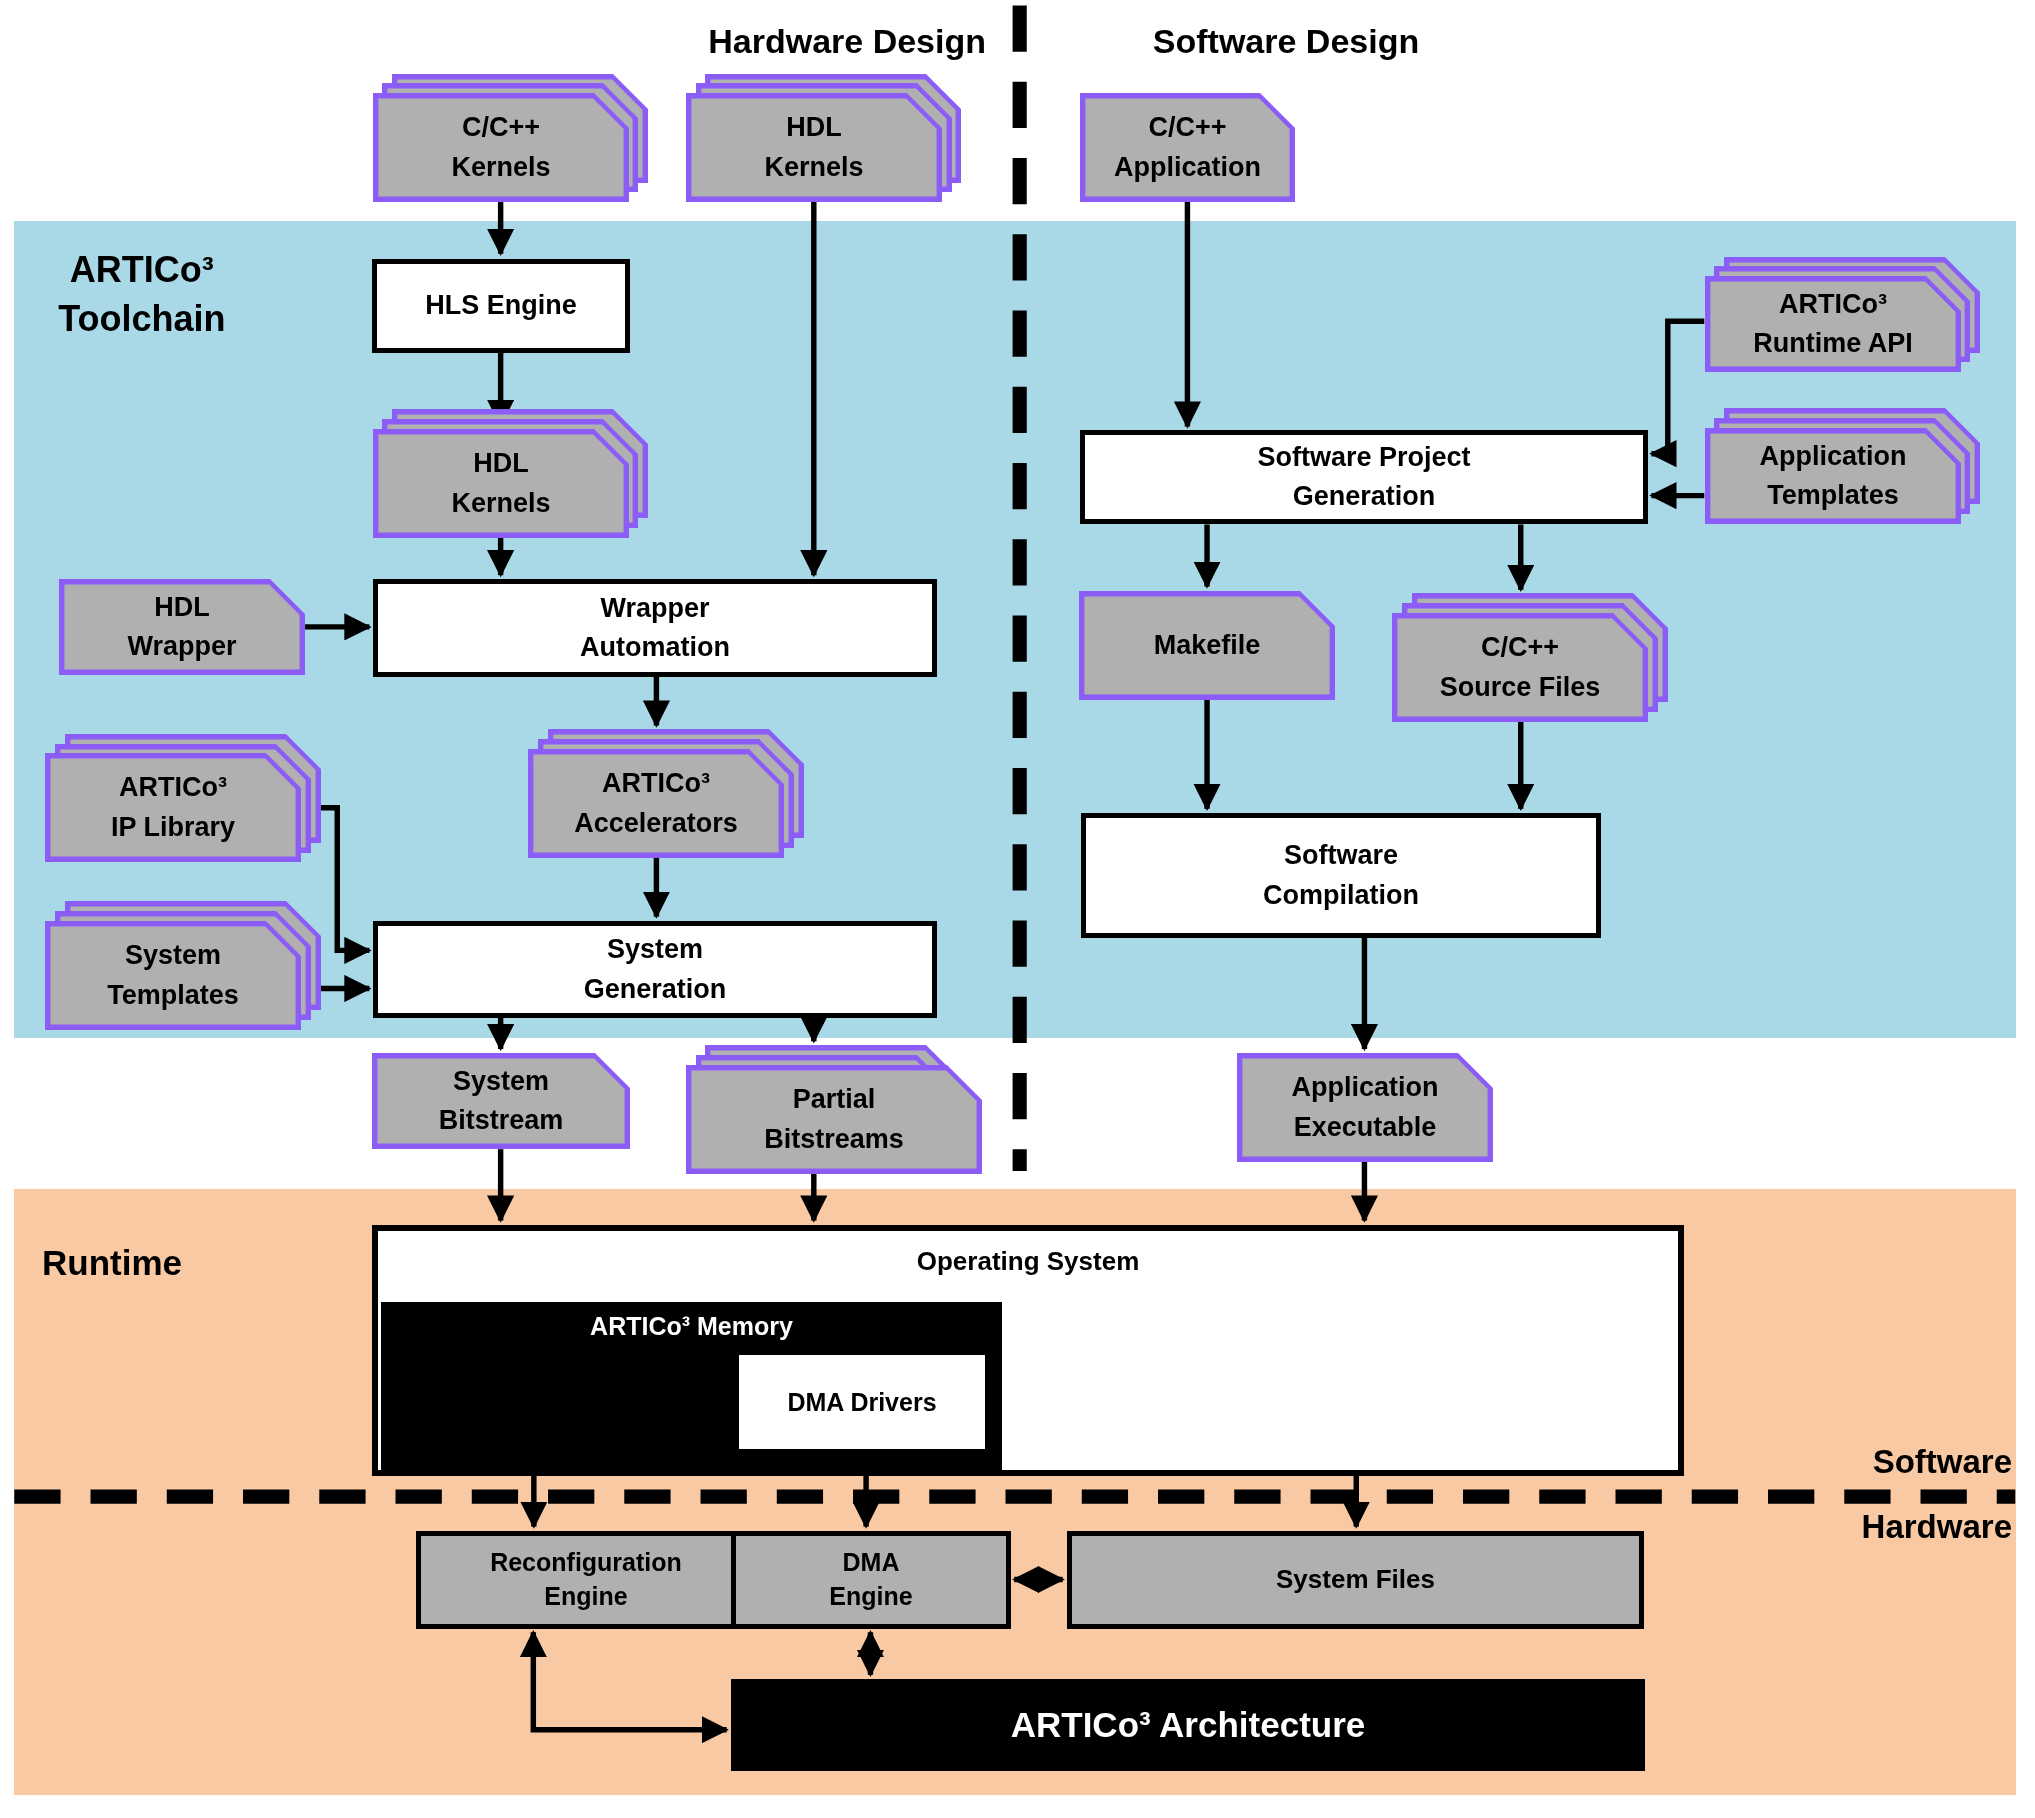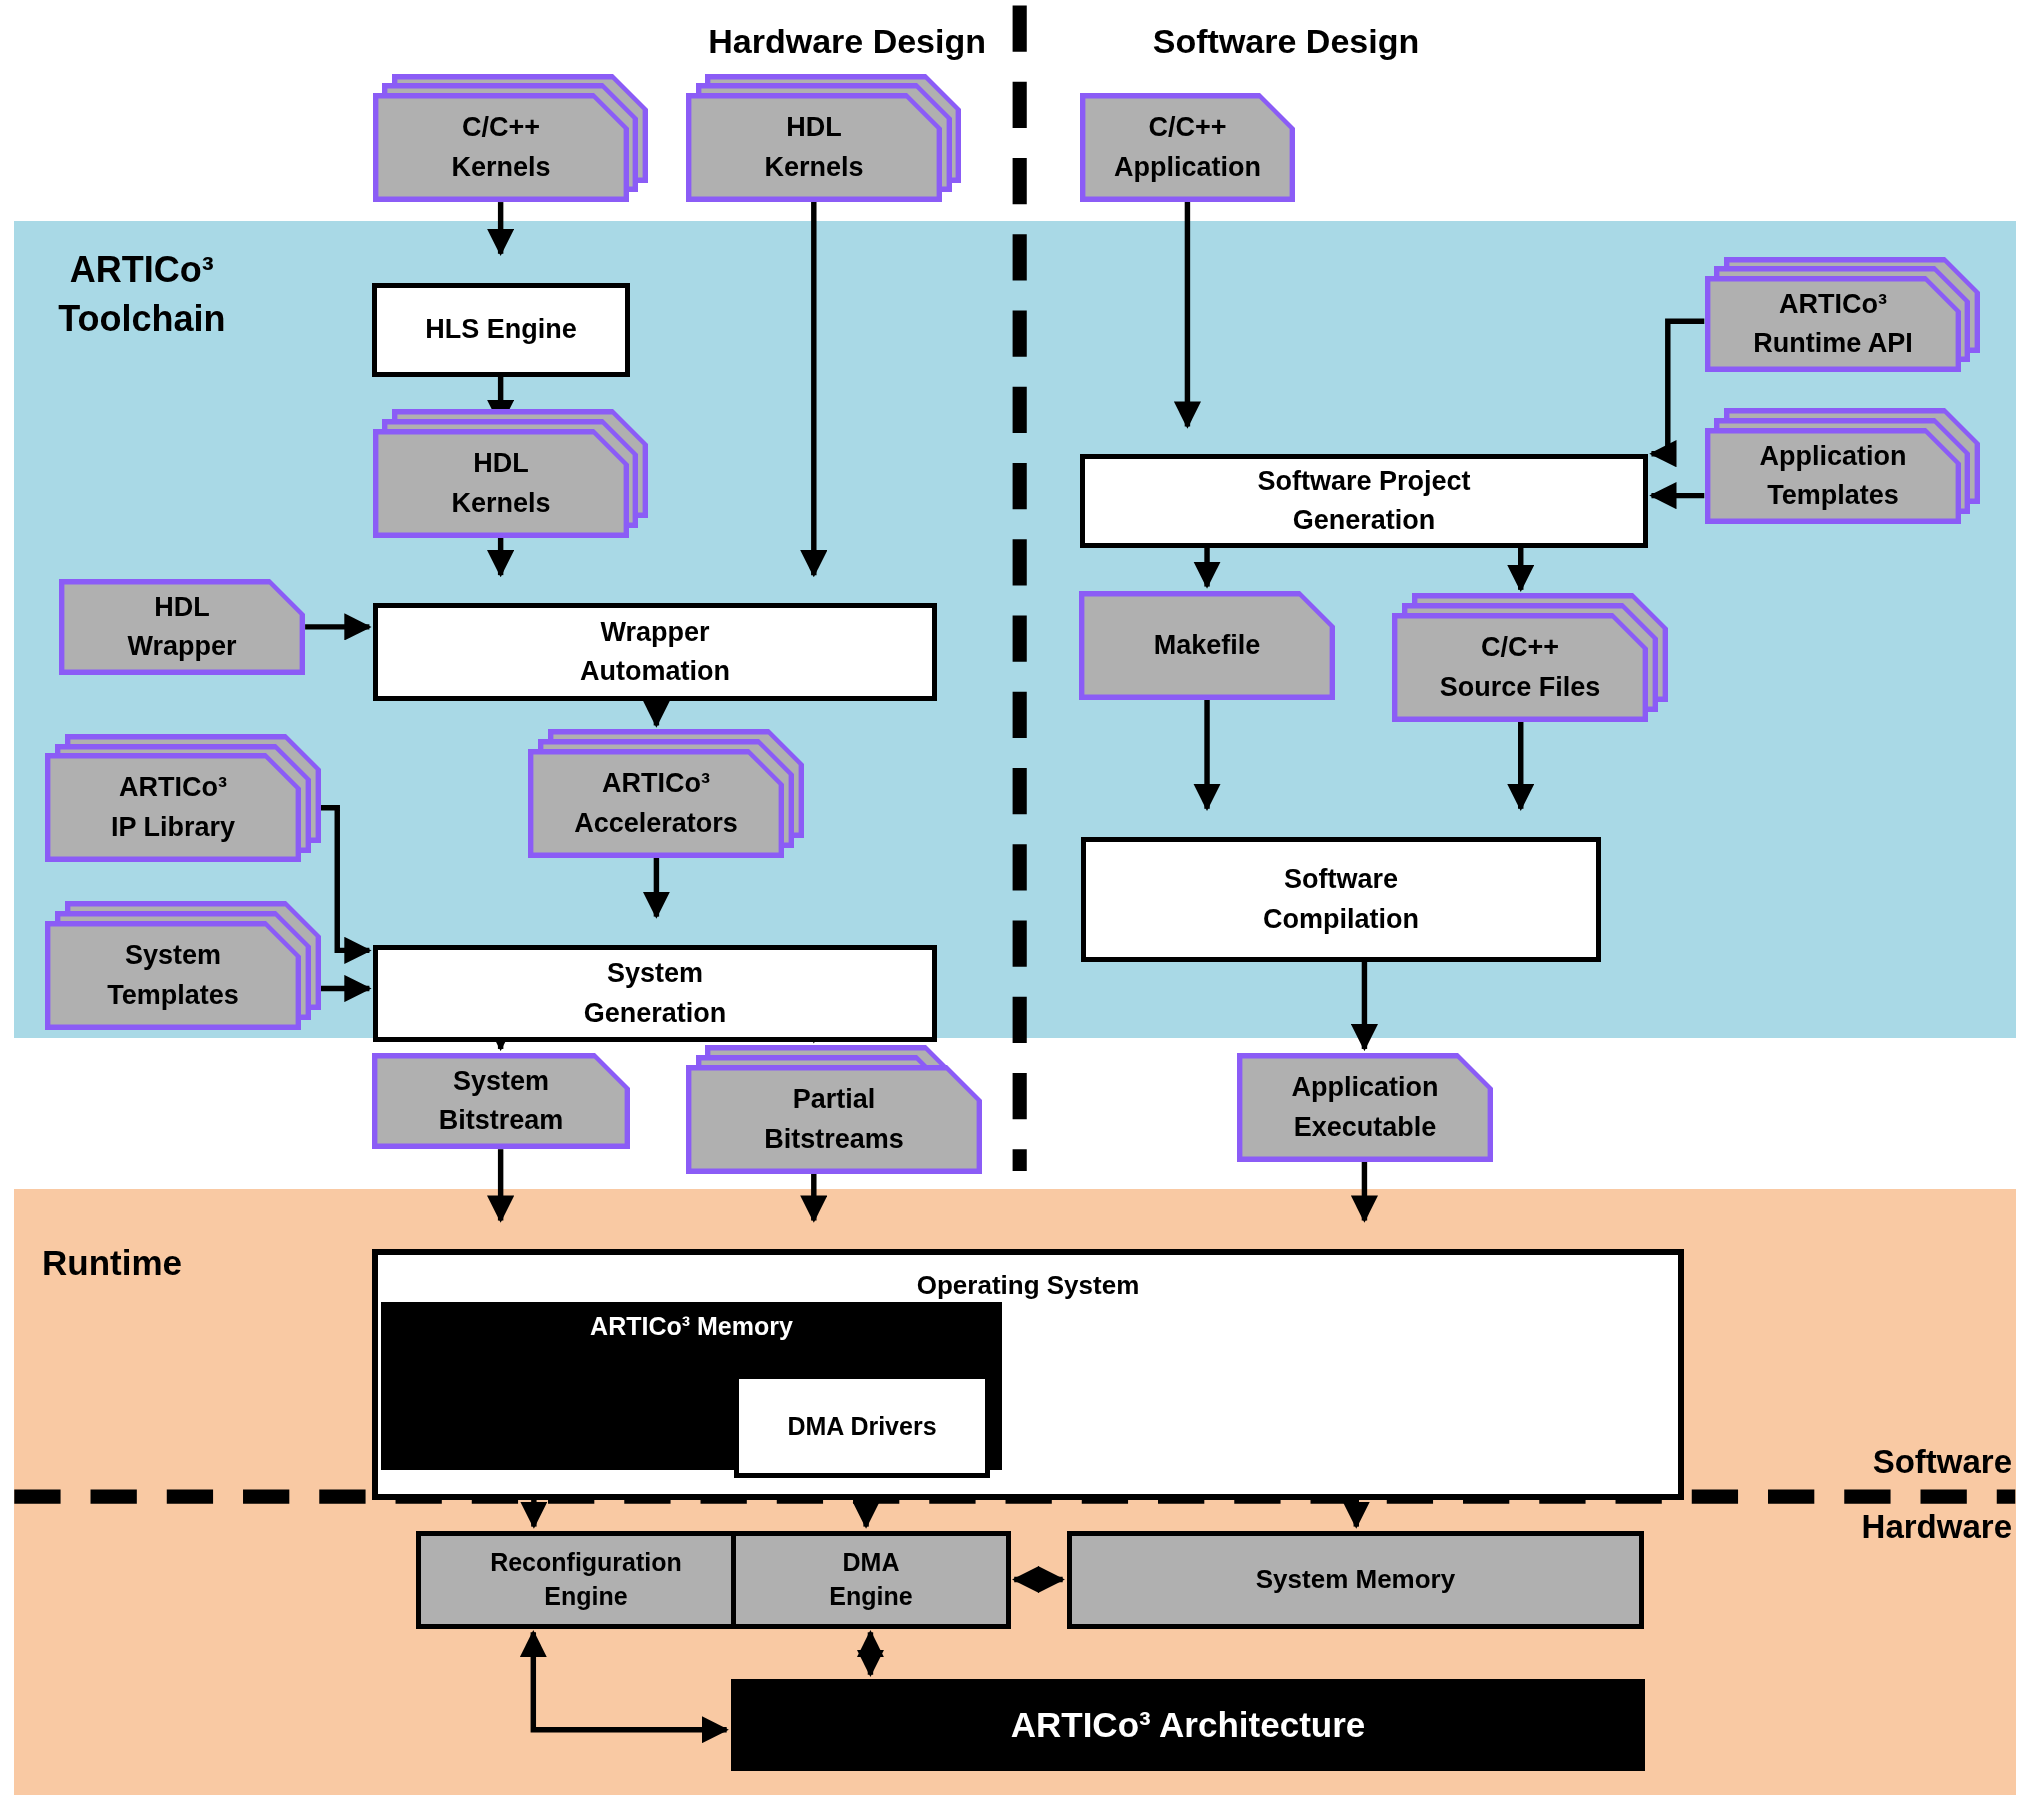--- a/index.html
+++ b/index.html
@@ -10,21 +10,21 @@
   .biglbl{position:absolute;font-weight:bold;color:#000;}
   
   .lbl{position:absolute;inset:0;display:flex;align-items:center;justify-content:center;
        text-align:center;font-weight:bold;font-size:27px;line-height:1.45;color:#000;z-index:3;}
   
   .sheet{position:absolute;background:#8b5cf6;
          clip-path:polygon(0 0,calc(100% - 35px) 0,100% 35px,100% 100%,0 100%);}
   .sheet .fill{position:absolute;left:5.4px;top:5.4px;right:5.4px;bottom:5.4px;background:#b0b0b0;
          clip-path:polygon(0 0,calc(100% - 30.5px) 0,100% 30.5px,100% 100%,0 100%);}
   
-  .wbox{position:absolute;background:#fff;border:5.4px solid #000;box-sizing:border-box;margin-top:24px;}
+  .wbox{position:absolute;background:#fff;border:5.4px solid #000;box-sizing:border-box;}
   .gbox{position:absolute;background:#b0b0b0;border:5.4px solid #000;box-sizing:border-box;}
   .bbox{position:absolute;background:#000;box-sizing:border-box;}
   .bbox .lbl{color:#fff;}
   svg.overlay{position:absolute;left:0;top:0;z-index:4;}
   .z5{z-index:5;}
 </style>
 </head>
 <body>
 
 <div id="canvas">
@@ -312,20 +312,20 @@
     <span>Engine</span></span>
       </div>
   </div>
   <div class="gbox z5" style="left:731px;top:1531px;width:280px;height:98px;">
     <div class="lbl" style="font-size:25px;line-height:1.35;">
         <span><span>DMA</span><br>
     <span>Engine</span></span>
       </div>
   </div>
   <div class="gbox z5" style="left:1067px;top:1531px;width:577px;height:98px;">
-    <div class="lbl" style="font-size:26px;">System Memory</div>
+    <div class="lbl" style="font-size:26px;">System Files</div>
   </div>
   <div class="bbox z5" style="left:731px;top:1679px;width:914px;height:92px;">
     <div class="lbl" style="font-size:35px;">ARTICo³ Architecture</div>
   </div>
 
 </div>
 
 
 </body></html>

